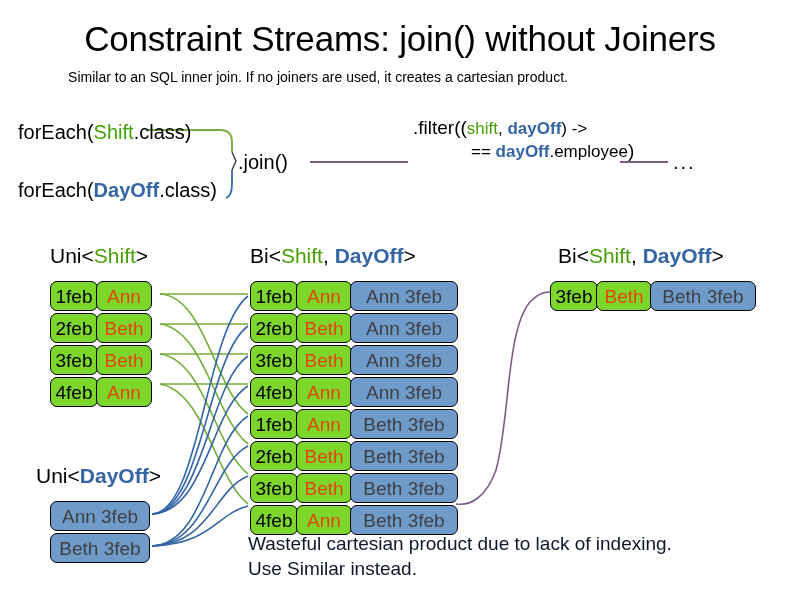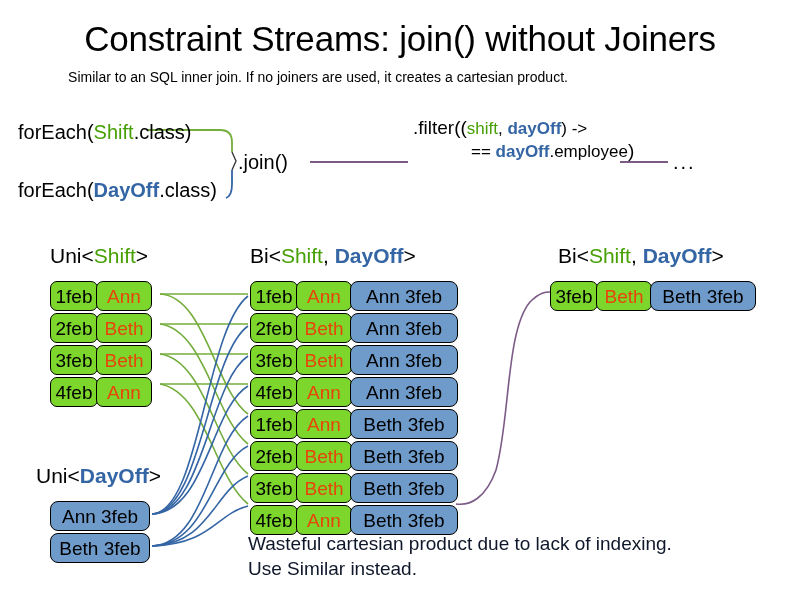--- a/index.html
+++ b/index.html
@@ -58,21 +58,21 @@
     border-radius:7px;
     display:flex;align-items:center;justify-content:center;
     font-size:19px;line-height:19px;
     height:30px;
     margin-right:-2px;
   }
   .c-green{background:#7DD62B;}
   .c-blue{background:#6F9BCB;}
   .v-date{color:#000000;}
   .v-emp{color:#E8450C;}
-  .v-dayoff{color:#000000;border-radius:8px;}
+  .v-dayoff{color:#404040;}
 
   
   #tbl-shift{left:50px;top:279px;}
   #tbl-shift .w-date{width:48px;}
   #tbl-shift .w-emp{width:56px;}
 
   
   #tbl-bi{left:250px;top:279px;}
   #tbl-bi .w-date{width:48px;}
   #tbl-bi .w-emp{width:56px;}

